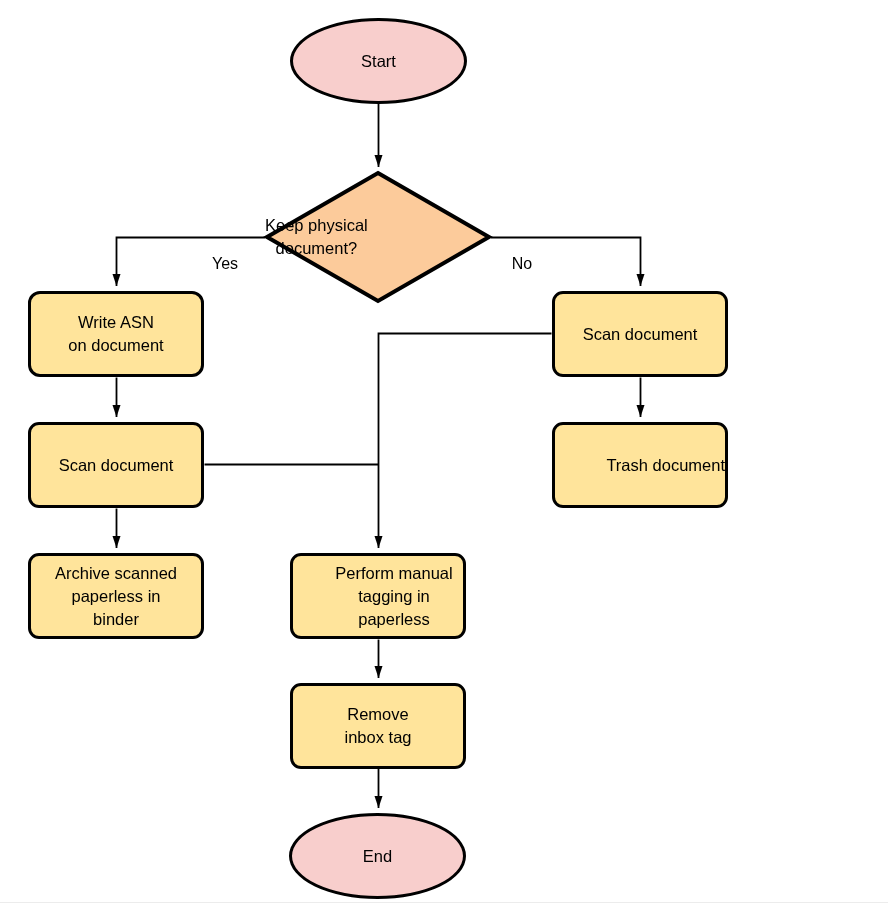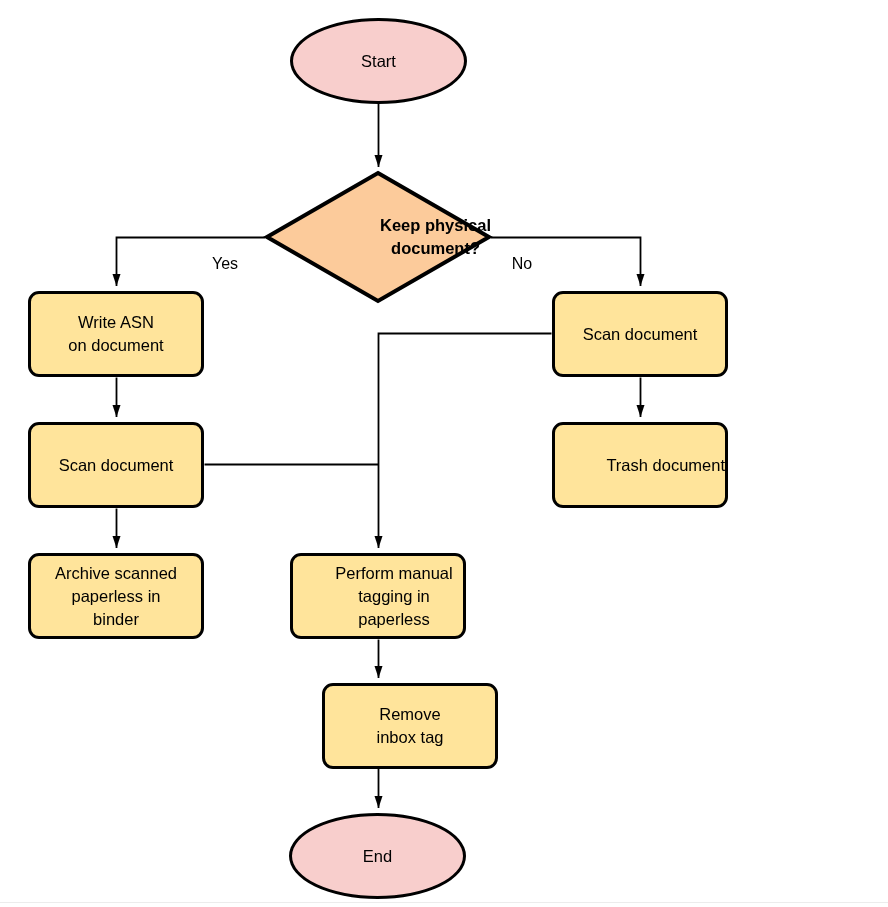--- a/index.html
+++ b/index.html
@@ -52,36 +52,35 @@
     background: var(--terminator-fill, #F8CECC);
     border: 3.6px solid var(--stroke-color, #000);
     border-radius: 50%;
   }
   .diamond-label {
     position: absolute;
     left: 265px; top: 171px;
     width: 226px; height: 132px;
     display: flex;
     align-items: center;
-    justify-content: flex-end;
+    justify-content: flex-start;
     text-align: center;
     font-size: 16.5px;
     line-height: 23px;
     white-space: pre-line;
-    font-weight: bold;
   }
   
   #n-start        { left: 290px; top: 18px;  }
-  #n-write-asn    { left: 28px;  top: 291px; }
+  #n-write-asn    { left: 28px;  top: 291px; border-radius: 12px; }
   #n-scan-left    { left: 28px;  top: 422px; }
   #n-archive      { left: 28px;  top: 553px; }
   #n-scan-right   { left: 552px; top: 291px; }
   #n-trash        { left: 552px; top: 422px; justify-content: flex-end; }
   #n-tagging      { left: 290px; top: 553px; padding-left: 32px; }
-  #n-remove-inbox { left: 290px; top: 683px; margin-left: 32px; }
+  #n-remove-inbox { left: 290px; top: 683px; }
   #n-end          { left: 289px; top: 813px; }
 
   .edge-label {
     position: absolute;
     width: 48px;
     text-align: center;
     font-size: 16px;
     line-height: 20px;
     margin-top: 43px;
   }

